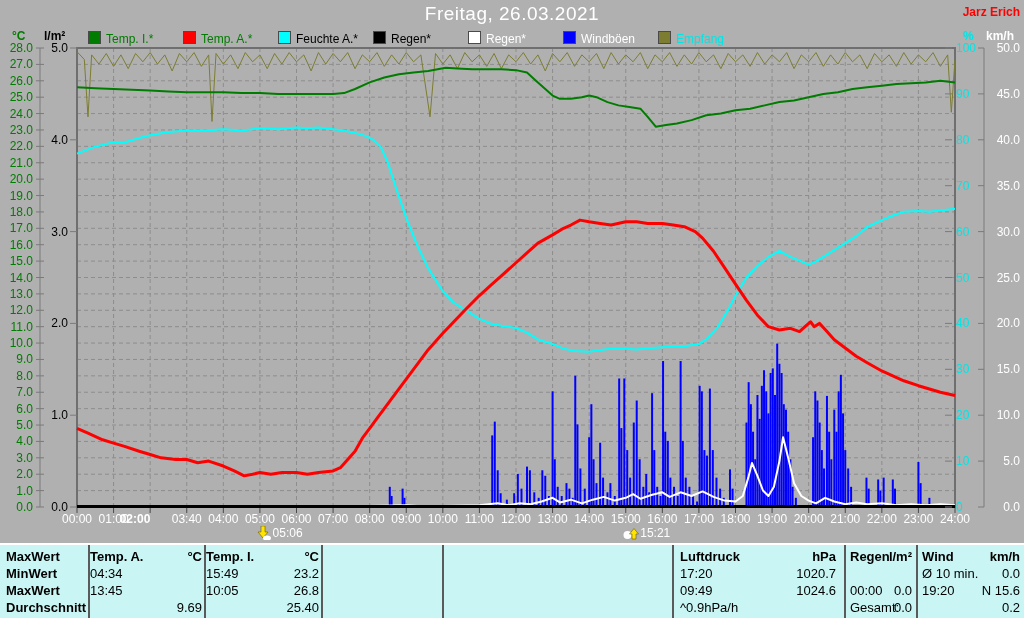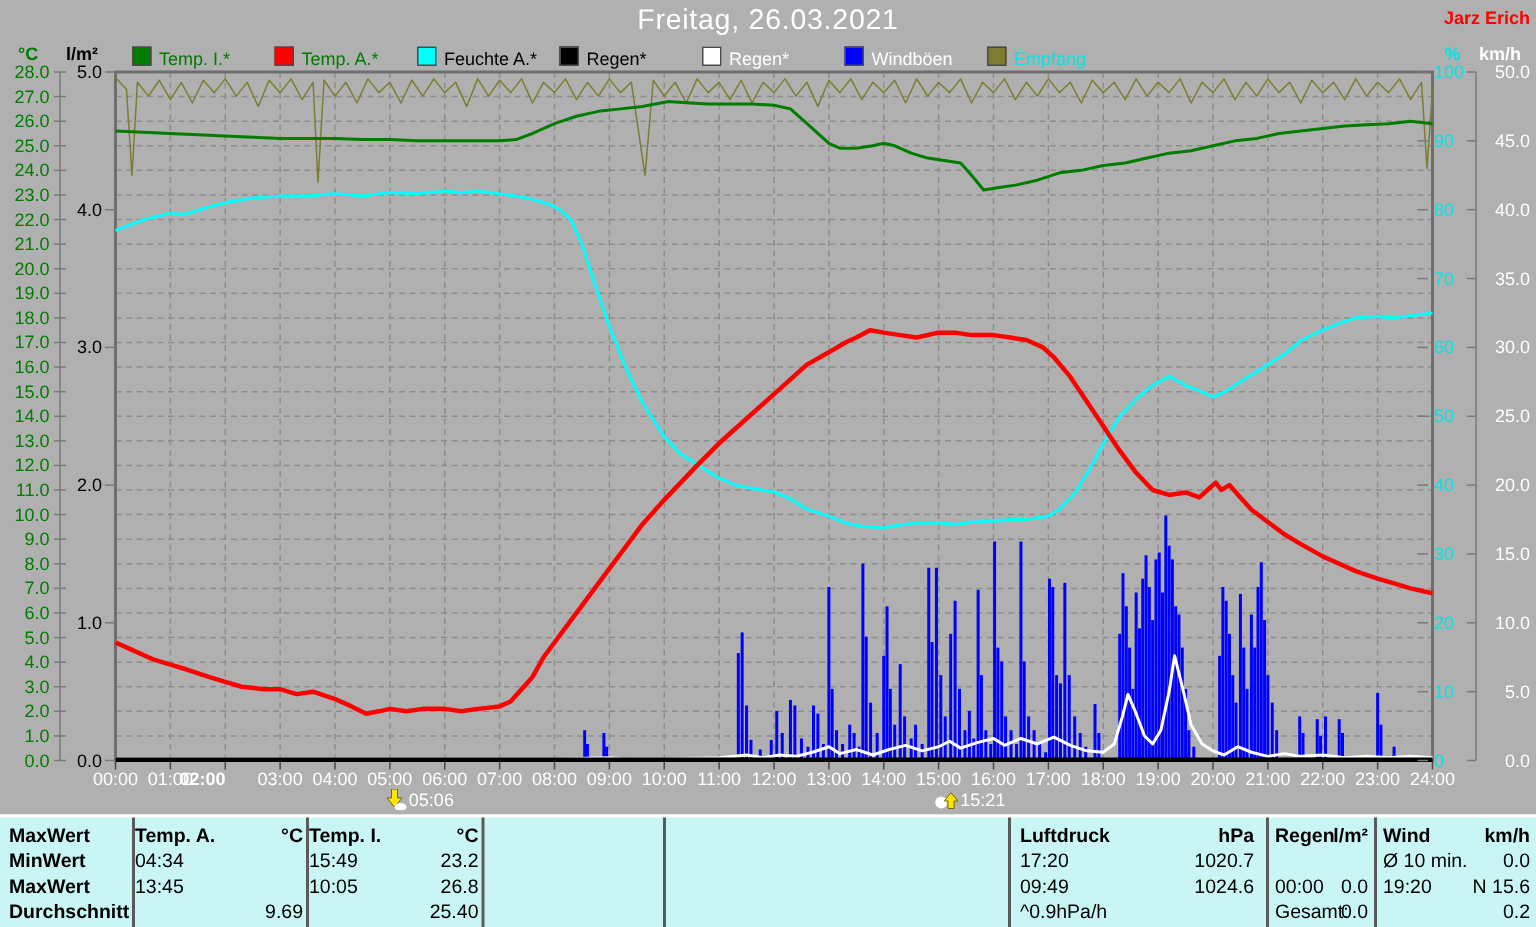--- a/index.html
+++ b/index.html
@@ -378,21 +378,21 @@
     <line x1="845.25" y1="508" x2="845.25" y2="513" stroke="#4a4a4a" stroke-width="1"></line>
     <line x1="881.8333333333334" y1="508" x2="881.8333333333334" y2="513" stroke="#4a4a4a" stroke-width="1"></line>
     <line x1="918.4166666666666" y1="508" x2="918.4166666666666" y2="513" stroke="#4a4a4a" stroke-width="1"></line>
     <line x1="955" y1="508" x2="955" y2="513" stroke="#4a4a4a" stroke-width="1"></line>
   </svg>
 
 <div class="abs" id="xlabels">
     <div class="xlab" style="left: 77px;">00:00</div>
     <div class="xlab" style="left: 113.583px;">01:00</div>
     <div class="xlab" style="left: 135px; font-weight: bold;">02:00</div>
-    <div class="xlab" style="left: 186.75px;">03:00</div>
+    <div class="xlab" style="left: 186.75px;">03:40</div>
     <div class="xlab" style="left: 223.333px;">04:00</div>
     <div class="xlab" style="left: 259.917px;">05:00</div>
     <div class="xlab" style="left: 296.5px;">06:00</div>
     <div class="xlab" style="left: 333.083px;">07:00</div>
     <div class="xlab" style="left: 369.667px;">08:00</div>
     <div class="xlab" style="left: 406.25px;">09:00</div>
     <div class="xlab" style="left: 442.833px;">10:00</div>
     <div class="xlab" style="left: 479.417px;">11:00</div>
     <div class="xlab" style="left: 516px;">12:00</div>
     <div class="xlab" style="left: 552.583px;">13:00</div>

